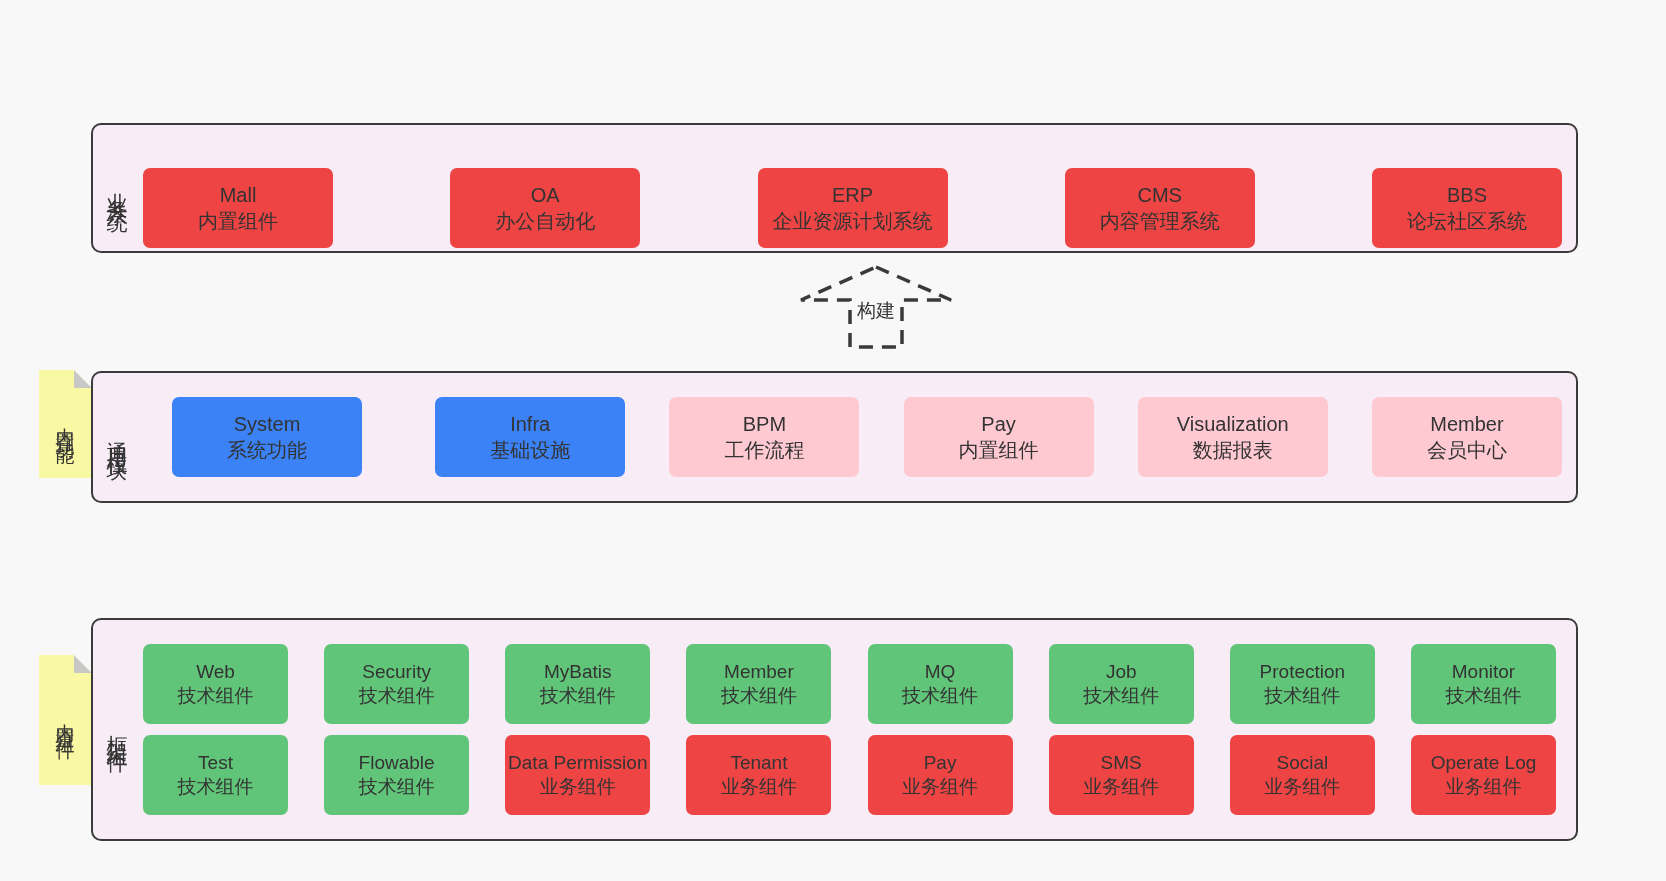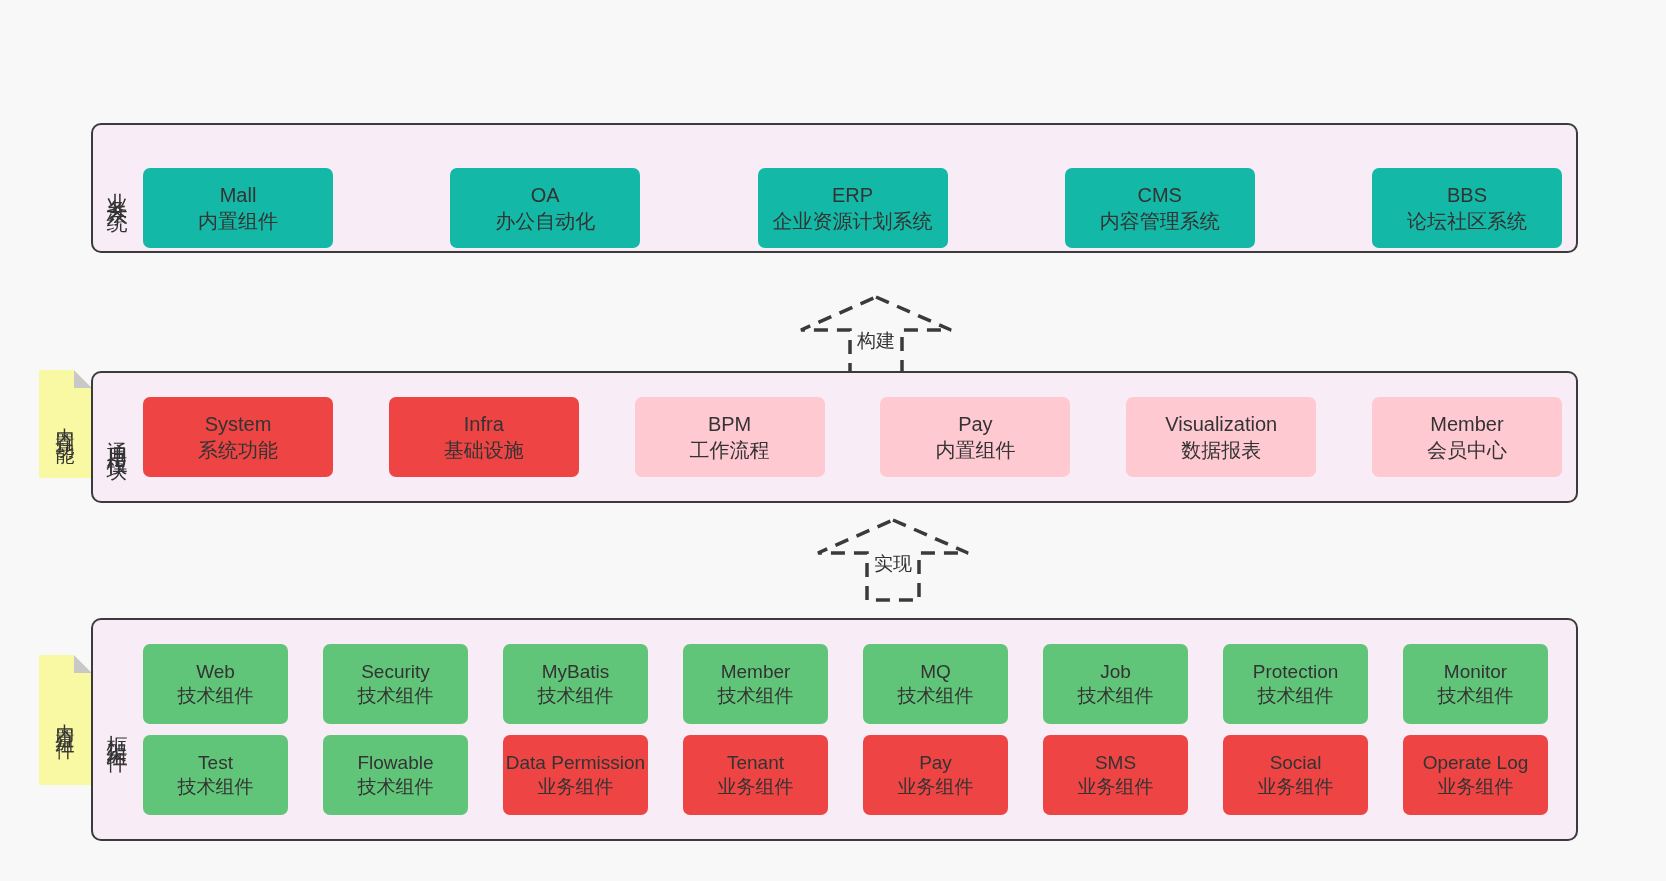--- a/index.html
+++ b/index.html
@@ -48,40 +48,40 @@
     align-items: center;
     padding-right: 14px;
   }
   .boxes-grid {
     flex: 1;
     display: grid;
     grid-template-columns: repeat(8, 145px);
     justify-content: space-between;
     align-content: center;
     row-gap: 11px;
-    padding-right: 28px;
+    padding-right: 20px;
   }
 
   .box {
     width: 190px;
     height: 80px;
     border-radius: 7px;
     display: flex;
     flex-direction: column;
     justify-content: center;
     align-items: center;
     text-align: center;
     font-size: 20px;
     line-height: 1.3;
     color: #333;
   }
   .boxes-grid .box { width: 145px; font-size: 19px; line-height: 1.28; }
 
-  .blue        { background: #14b8a6; margin-top: 40px; }
-  .red         { background: #ef4444; }
+  .blue        { background: #ef4444; margin-top: 40px; }
+  .red         { background: #3b82f6; margin-left: 29px; }
   .pink        { background: #ffc9d2; }
   .green-dark  { background: #61c579; }
   .green-light { background: #ef4444; }
 
   
   .sticky {
     position: absolute;
     left: 39px;
     width: 53px;
     background: #f9f9a3;
@@ -105,21 +105,21 @@
   .fold {
     position: absolute;
     top: 0; right: 0;
     width: 18px; height: 18px;
     background: #c8c8c8;
     clip-path: polygon(0 0, 100% 100%, 0 100%);
   }
 
   
   .arrow { position: absolute; width: 156px; height: 86px; z-index: 0; }
-  #arrow-build     { left: 798px; top: 294px; }
+  #arrow-build     { left: 798px; top: 264px; }
   #arrow-implement { left: 815px; top: 517px; }
   .arrow svg { display: block; }
   .arrow-label {
     position: absolute;
     top: 34px;
     left: 50%;
     transform: translateX(-50%);
     background: #f9f8f9;
     font-size: 19px;
     padding: 0 4px;
@@ -209,26 +209,20 @@
           <div class="box-desc">数据报表</div>
         </div>
 
         <div class="box pink">
           <div class="box-name">Member</div>
           <div class="box-desc">会员中心</div>
         </div>
       </div>
   </section>
 
-  <div class="arrow" id="arrow-implement">
-    <svg width="156" height="86" viewBox="0 0 156 86">
-      <path d="M78 3 L153 36 L104 36 L104 83 L52 83 L52 36 L3 36 Z" fill="none" stroke="#3a3a3a" stroke-width="3.5" stroke-dasharray="14 9"></path>
-    </svg>
-    <span class="arrow-label">实现</span>
-  </div>
 
   <section class="layer" id="layer-framework">
     <div class="layer-label">框架组件</div>
     <div class="boxes-grid">
 
         <div class="box green-dark">
           <div class="box-name">Web</div>
           <div class="box-desc">技术组件</div>
         </div>
 

